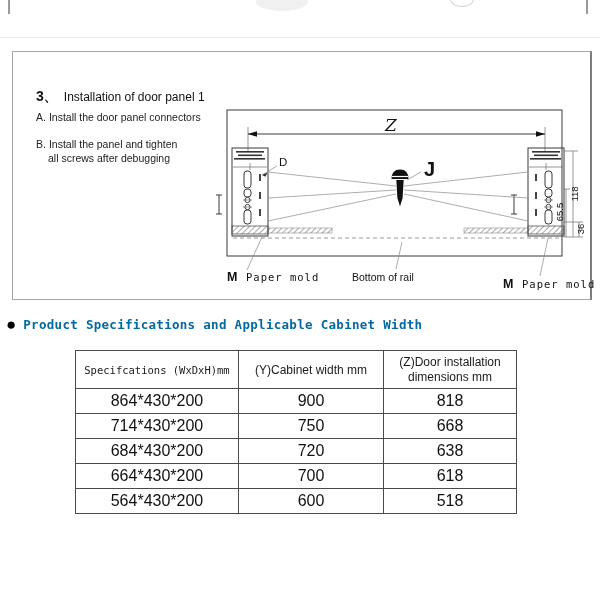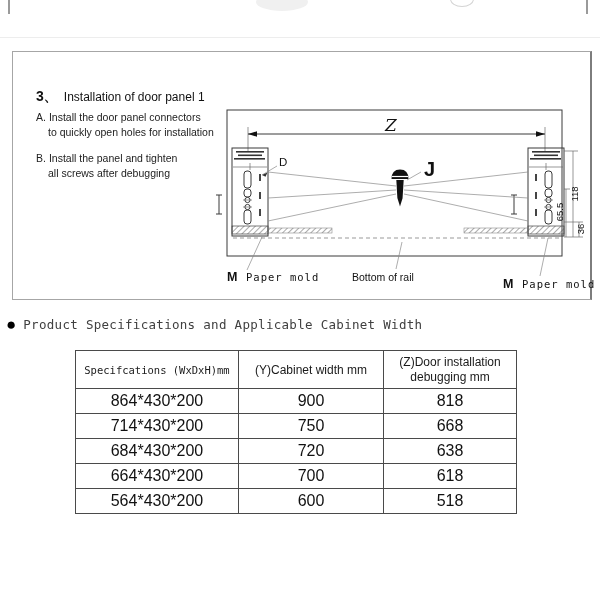--- a/index.html
+++ b/index.html
@@ -34,21 +34,21 @@
   .t-j{font-family:"Liberation Sans",sans-serif;font-weight:bold;font-size:20px;}
   .t-d{font-family:"Liberation Sans",sans-serif;font-size:11.5px;}
   .t-dim{font-family:"Liberation Sans",sans-serif;font-size:9.5px;}
   .t-m{font-family:"Liberation Sans",sans-serif;font-weight:bold;font-size:12.5px;}
   .t-mono{font-family:"DejaVu Sans Mono",monospace;font-size:10.5px;letter-spacing:1px;}
   .t-rail{font-family:"Liberation Sans",sans-serif;font-size:10.5px;}
 
   
   .spec-heading{left:6px;top:316px;display:flex;align-items:center;white-space:nowrap;}
   .bullet{font-size:17px;line-height:1;color:#000;margin-right:7px;}
-  .spec-heading-text{font-family:"DejaVu Sans Mono",monospace;font-size:12.5px;letter-spacing:0.3px;color:#404040;}
+  .spec-heading-text{font-family:"DejaVu Sans Mono",monospace;font-size:12.5px;letter-spacing:0.3px;color:#0369a1;font-weight:bold;}
 
   table.spec{left:75px;top:350px;position:absolute;border-collapse:collapse;table-layout:fixed;border-radius:11px;}
   table.spec th,table.spec td{border:1px solid #4a4a4a;text-align:center;vertical-align:middle;padding:0;}
   table.spec th{font-weight:normal;height:37px;}
   .th1{width:162px;font-family:"DejaVu Sans Mono",monospace;font-size:10.5px;}
   .th2{width:144px;font-family:"Liberation Sans",sans-serif;font-size:12px;}
   .th3{width:132px;font-family:"Liberation Sans",sans-serif;font-size:12px;line-height:1.2;}
   table.spec td{height:24px;font-size:16px;color:#111;}
 </style>
 </head>
@@ -61,21 +61,20 @@
 <div class="abs remnant-hline" style="left:0;top:37px;"></div>
 
 <div class="abs section-box"></div>
 
 <div class="abs sec-head">
   <span class="sec-num">3、</span><span class="sec-title">Installation of door panel 1</span>
 </div>
 <div class="abs steps" id="instruction-steps">
     <div class="step">
       <div><span class="step-label">A.</span>Install the door panel connectors</div>
-      <div class="cont">to quickly open holes for installation</div>
     </div>
     <div class="step">
       <div><span class="step-label">B.</span>Install the panel and tighten</div>
       <div class="cont">all screws after debugging</div>
     </div>
   </div>
 
 <svg class="abs diagram" width="600" height="300" viewBox="0 0 600 300">
   <defs>
     <pattern id="hatch" width="4" height="4" patternUnits="userSpaceOnUse" patternTransform="rotate(45)">
@@ -195,21 +194,21 @@
 <div class="abs spec-heading">
   <span class="bullet">●</span>
   <span class="spec-heading-text">Product Specifications and Applicable Cabinet Width</span>
 </div>
 
 <table class="spec">
   <thead>
     <tr>
       <th class="th1">Specifcations (WxDxH)mm</th>
       <th class="th2">(Y)Cabinet width mm</th>
-      <th class="th3">(Z)Door installation debugging mm</th>
+      <th class="th3">(Z)Door installation dimensions mm</th>
     </tr>
   </thead>
   <tbody id="spec-rows">
       <tr>
         <td>864*430*200</td>
         <td>900</td>
         <td>818</td>
       </tr>
       <tr>
         <td>714*430*200</td>

